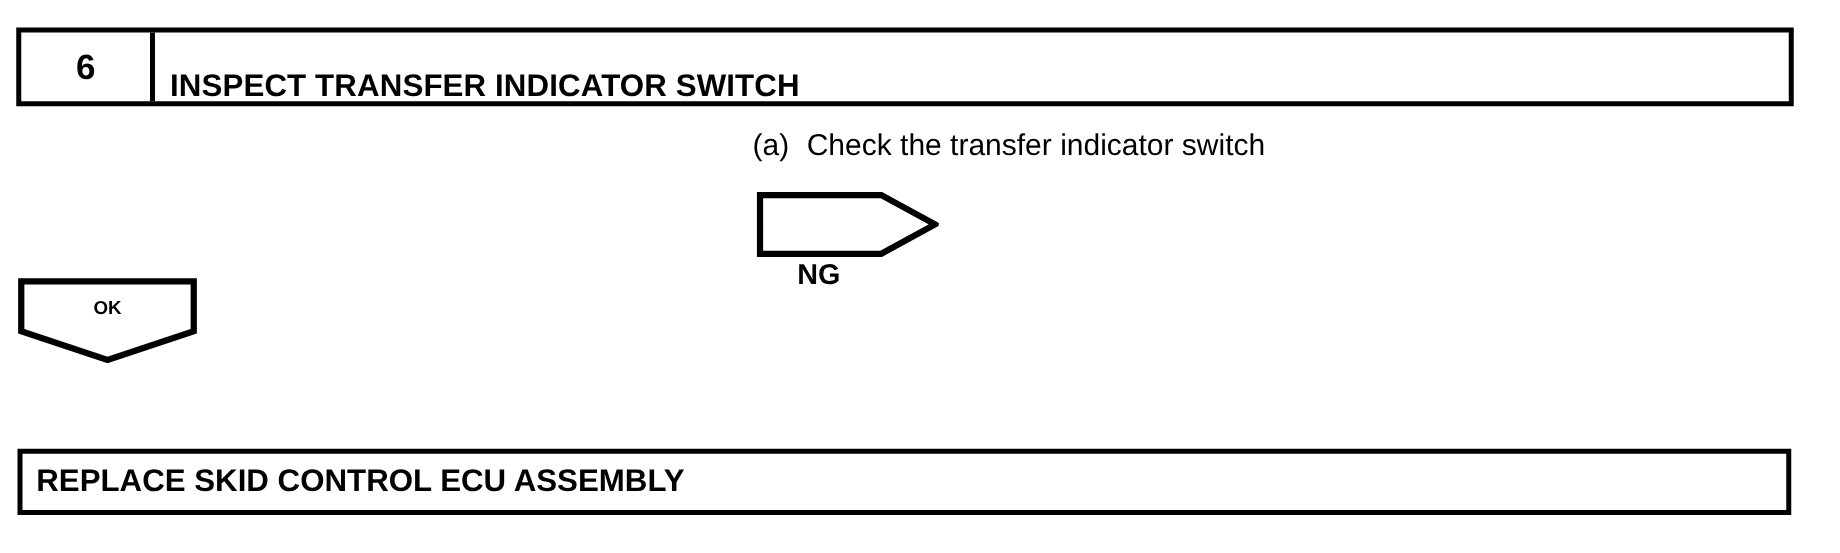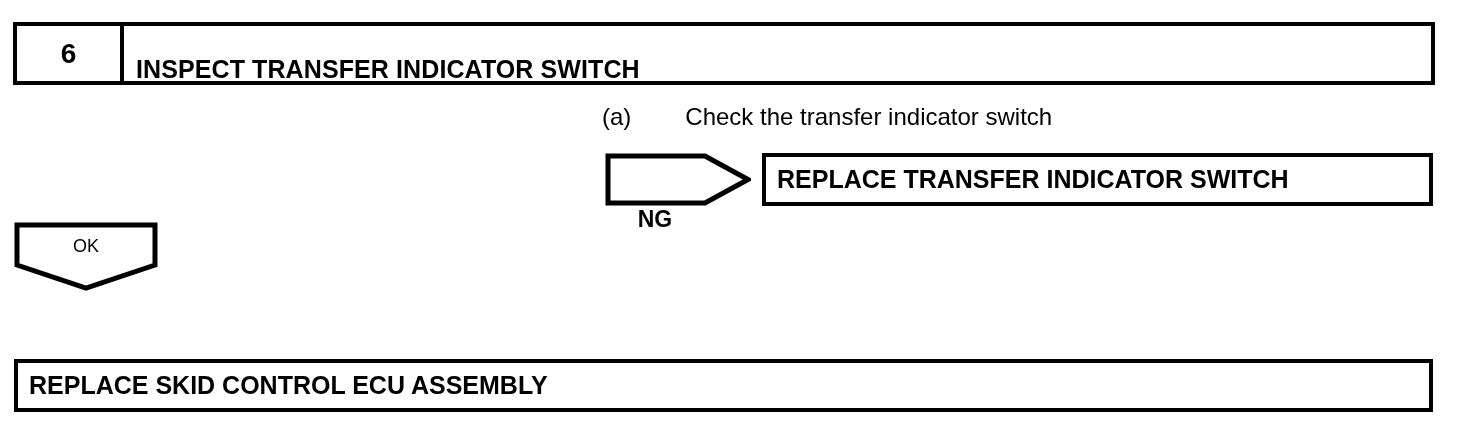--- a/index.html
+++ b/index.html
@@ -69,21 +69,20 @@
     white-space: nowrap;
   }
   .instruction .marker {
     font-size: 24px;
     line-height: 1;
     margin-right: 14px;
   }
   .instruction .text {
     font-size: 24px;
     line-height: 1;
-    margin-left: 40px;
   }
 
   
   .ng-arrow {
     position: absolute;
     left: 605px;
     top: 153px;
     width: 146px;
     height: 53px;
   }
@@ -140,22 +139,22 @@
   }
   .ok-arrow .ok-label {
     position: absolute;
     left: 0;
     top: 4px;
     width: 144px;
     height: 40px;
     display: flex;
     align-items: center;
     justify-content: center;
-    font-size: 18px;
-    font-weight: normal;
+    font-size: 15px;
+    font-weight: bold;
     line-height: 1;
   }
 
   
   .result-box-ok {
     position: absolute;
     left: 14px;
     top: 323px;
     width: 1419px;
     height: 53px;
@@ -191,23 +190,20 @@
     <span class="text">Check the transfer indicator switch</span>
   </div>
 
   <div class="ng-arrow">
     <svg viewBox="0 0 146 53" xmlns="http://www.w3.org/2000/svg">
       <polygon points="3,3 100,3 143,26.5 100,50 3,50" fill="#ffffff" stroke="#000000" stroke-width="5" stroke-linejoin="miter"></polygon>
     </svg>
     <div class="ng-label">NG</div>
   </div>
 
-  <div class="result-box-ng">
-    <span>REPLACE TRANSFER INDICATOR SWITCH</span>
-  </div>
 
   <div class="ok-arrow">
     <svg viewBox="0 0 144 69" xmlns="http://www.w3.org/2000/svg">
       <polygon points="3,3 141,3 141,43 72,66 3,43" fill="#ffffff" stroke="#000000" stroke-width="5" stroke-linejoin="miter"></polygon>
     </svg>
     <div class="ok-label">OK</div>
   </div>
 
   <div class="result-box-ok">
     <span>REPLACE SKID CONTROL ECU ASSEMBLY</span>

